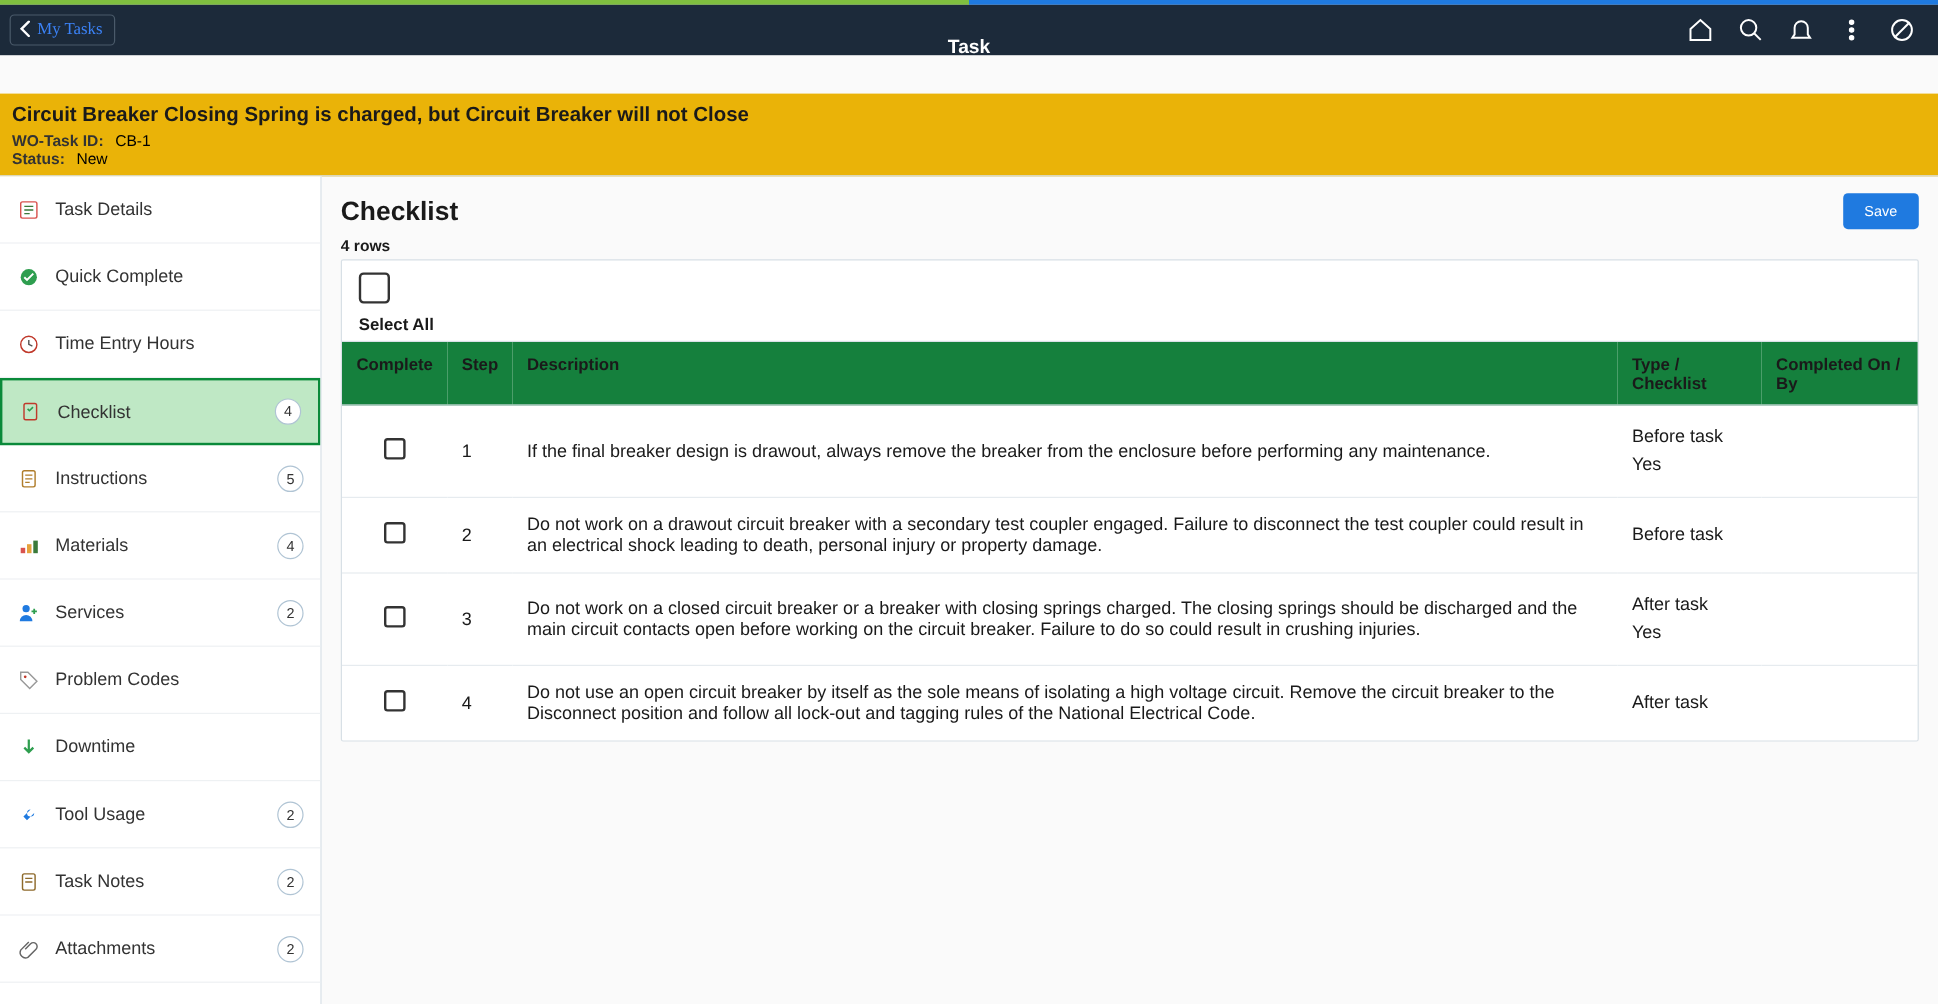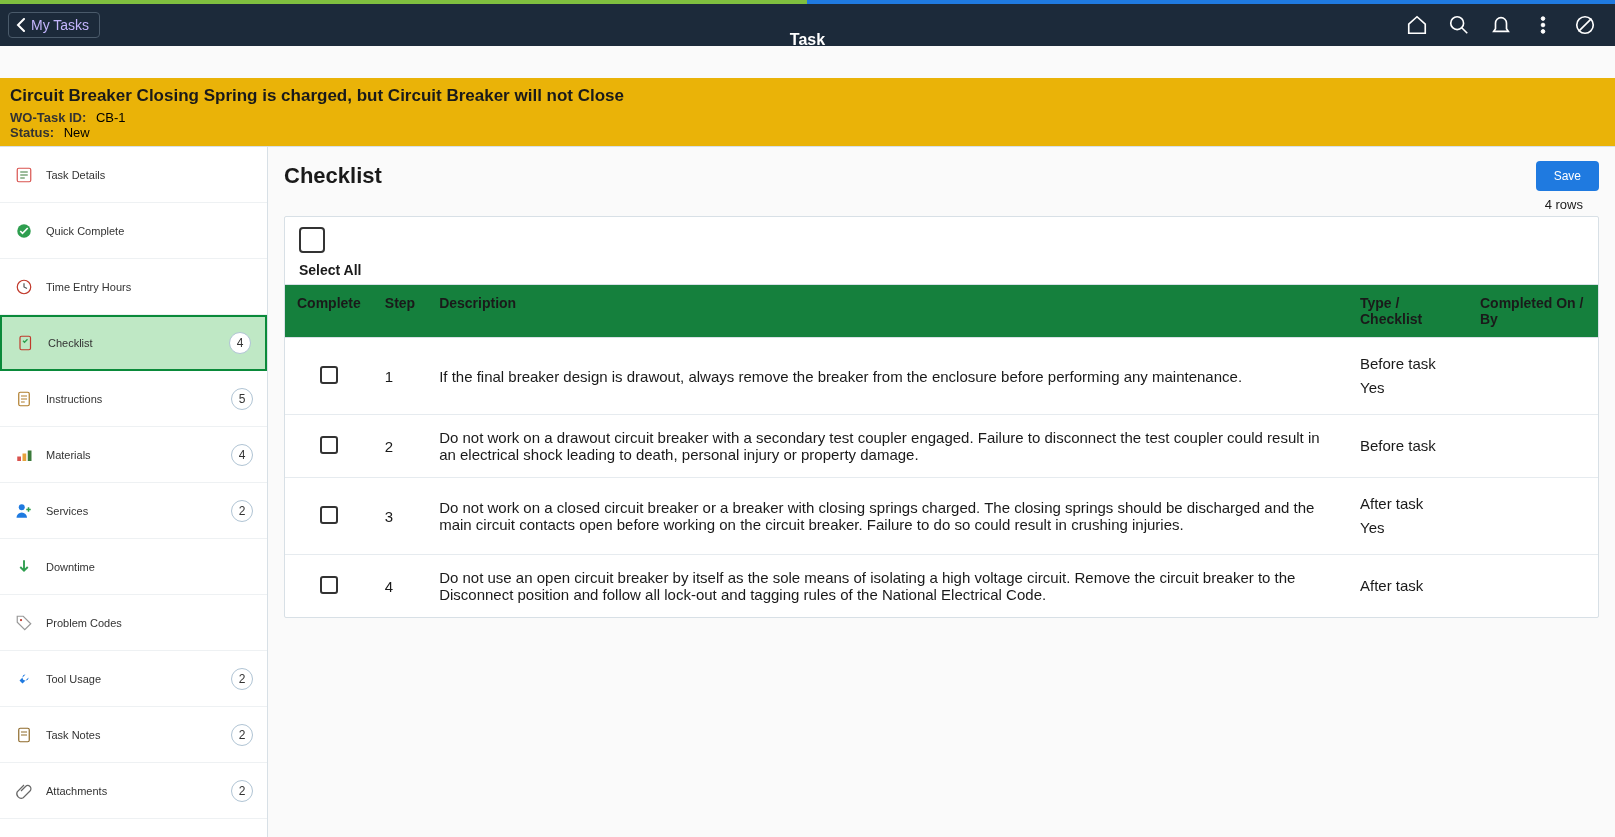--- a/index.html
+++ b/index.html
@@ -30,26 +30,27 @@
   .topbar {
     height: 42px;
     background: var(--bg-dark);
     color: #fff;
     display: flex;
     align-items: center;
     padding: 0 8px;
     position: relative;
   }
   .back-btn {
-    display: flex; align-items: center;
+    display: flex; align-items: flex-start;
     border: 1px solid #4a5a6a;
     border-radius: 4px;
     padding: 4px 10px 4px 6px;
-    color: #c4b5fd;
+    color: #3b82f6;
     cursor: pointer;
+    font-family: Liberation Serif, serif;
   }
   .back-btn svg { margin-right: 4px; }
   .page-title-center {
     position: absolute; left: 50%; transform: translateX(-50%);
     font-size: 16px; font-weight: 700; margin-top: 29px;
   }
   .topbar-icons {
     margin-left: auto;
     display: flex; gap: 18px; align-items: center;
     padding-right: 10px;
@@ -84,21 +85,21 @@
     cursor: pointer;
     position: relative;
   }
   .side-item.active {
     background: var(--sidebar-active-bg);
     border: 2px solid var(--sidebar-active-border);
   }
   .side-item .side-icon {
     width: 20px; height: 20px; margin-right: 12px; display:flex; align-items:center; justify-content:center;
   }
-  .side-item .side-label { font-size: 11px; color: #333; }
+  .side-item .side-label { font-size: 15px; color: #333; }
   .side-item .badge {
     margin-left: auto;
     min-width: 22px; height: 22px;
     border: 1px solid #b0c4d4;
     border-radius: 11px;
     font-size: 12px;
     display:flex; align-items:center; justify-content:center;
     color: #333;
     background: #fff;
   }
@@ -119,23 +120,23 @@
     margin-left: auto;
     background: var(--save-blue);
     color: #fff;
     border: none;
     padding: 8px 18px;
     border-radius: 4px;
     font-size: 12px;
     cursor: pointer;
   }
   .row-count {
-    text-align: right;
+    text-align: left;
     font-size: 13px;
-    font-weight: normal;
+    font-weight: bold;
     margin: 6px 16px 4px 0;
   }
   .checklist-table {
     border: 1px solid var(--border-gray);
     border-radius: 2px;
     background: #fff;
   }
   .select-all-wrap {
     padding: 10px 14px 6px 14px;
     border-bottom: 1px solid var(--border-gray);
@@ -312,34 +313,34 @@
             <path d="M15 10 l6 0 M18 7 l0 6" stroke="#2e9e4f" stroke-width="2"></path>
           </svg>
       </span>
       <span class="side-label">Services</span>
       <span class="badge">2</span>
     </div>
 
     <div class="side-item">
       <span class="side-icon">
         <svg width="18" height="18" viewBox="0 0 24 24">
-            <path d="M12 3 v14 M7 12 l5 5 l5 -5" stroke="#2e9e4f" stroke-width="2.5" fill="none"></path>
-          </svg>
-      </span>
-      <span class="side-label">Downtime</span>
-    </div>
-
-    <div class="side-item">
-      <span class="side-icon">
-        <svg width="18" height="18" viewBox="0 0 24 24">
             <path d="M3 3 h8 l10 10 l-8 8 l-10 -10 Z" stroke="#999" stroke-width="1.6" fill="none"></path>
             <circle cx="8" cy="8" r="1.5" fill="#c0392b"></circle>
           </svg>
       </span>
       <span class="side-label">Problem Codes</span>
+    </div>
+
+    <div class="side-item">
+      <span class="side-icon">
+        <svg width="18" height="18" viewBox="0 0 24 24">
+            <path d="M12 3 v14 M7 12 l5 5 l5 -5" stroke="#2e9e4f" stroke-width="2.5" fill="none"></path>
+          </svg>
+      </span>
+      <span class="side-label">Downtime</span>
     </div>
 
     <div class="side-item">
       <span class="side-icon">
         <svg width="18" height="18" viewBox="0 0 24 24">
             <path d="M14 6 a4 4 0 1 0 4 4 l-8 8 l-4 -4 Z" fill="#1f7ae0"></path>
           </svg>
       </span>
       <span class="side-label">Tool Usage</span>
       <span class="badge">2</span>

